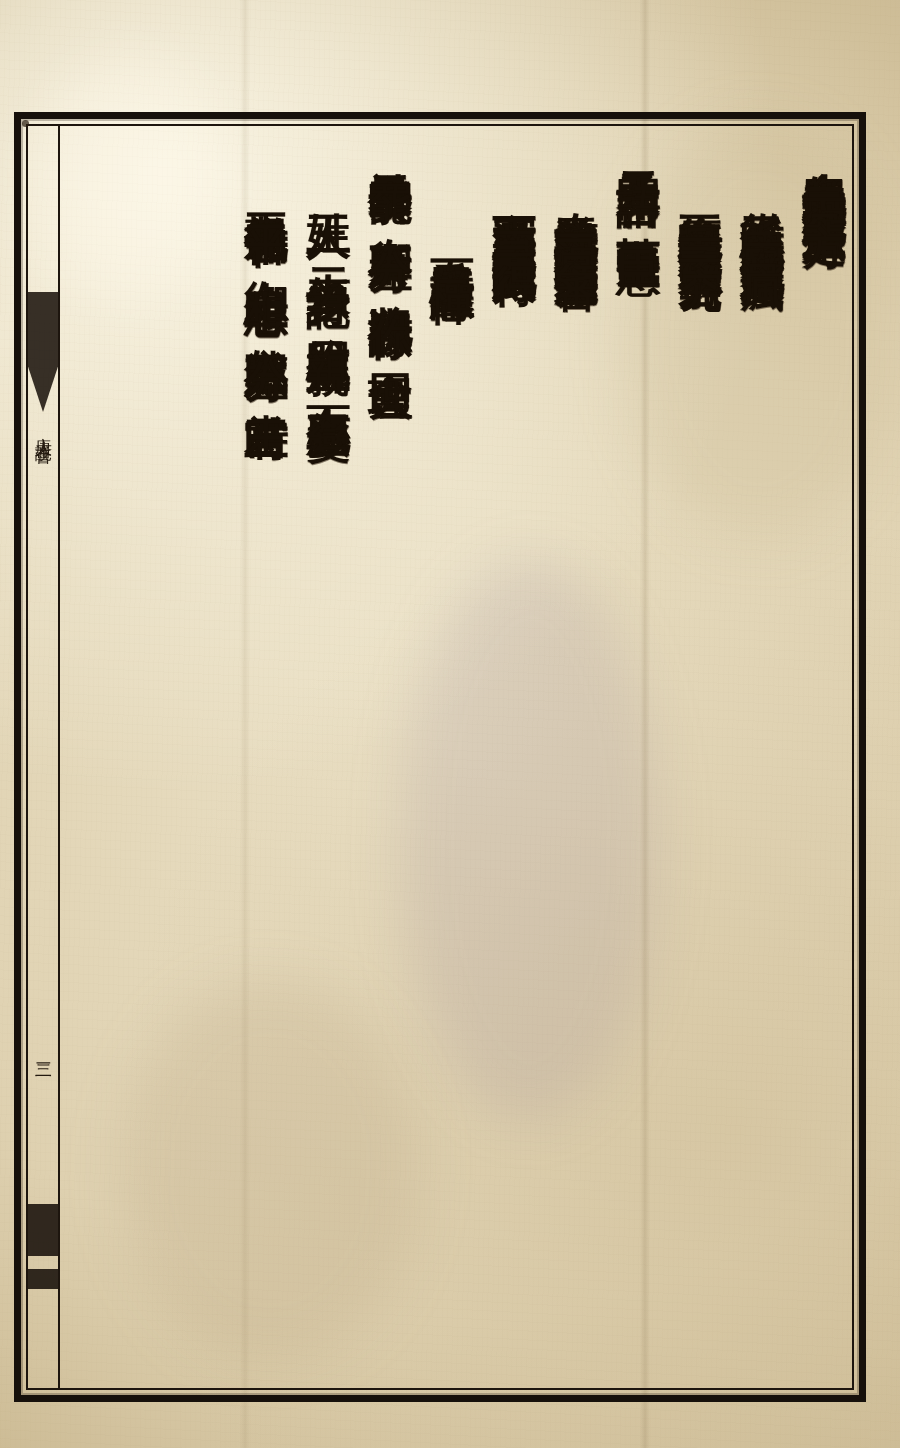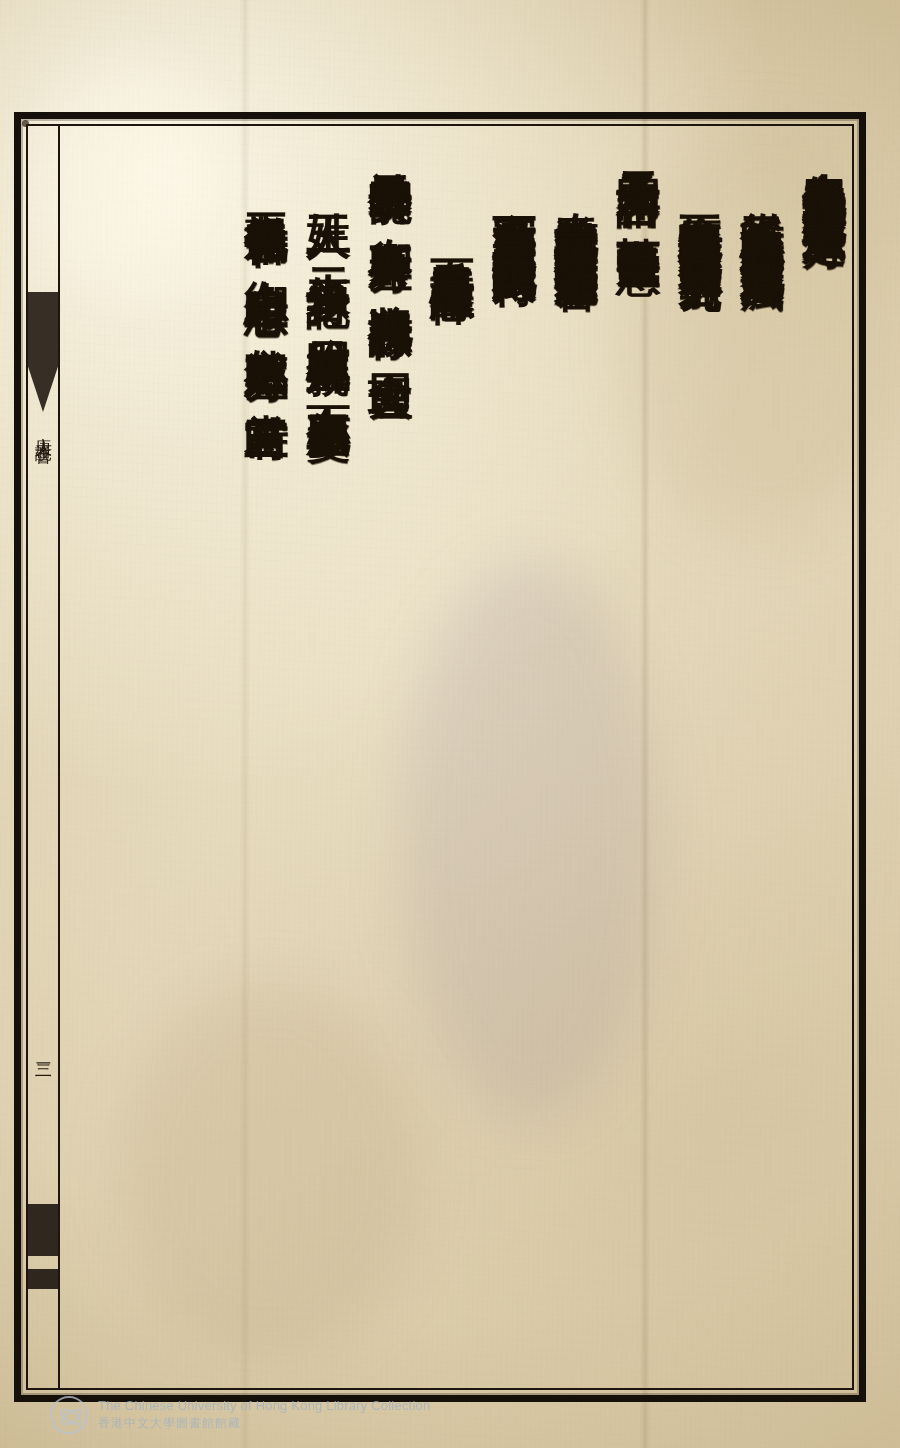--- a/index.html
+++ b/index.html
@@ -219,21 +219,14 @@
     <div class="col indent">魔不知進退斷不是凶人指使陛下傳旨處决了那人便了不必窮究</div>
     <div class="col">天子未及開言語 轉出西臺風憲臣</div>
     <div class="col indent">奏道此等謀逆之事豈有不下法司審訊之理卽便果是瘋魔亦須審</div>
     <div class="col indent">實方可正法若竟朦朧不究或其中果有異說則亂臣賊子人人可得</div>
     <div class="col indent2">而爲將來好謀送出誰有忌憚</div>
     <div class="col">神宗天子听奏罷 左卿所奏不差分 將來該犯卽付你 會同大理</div>
     <div class="col indent">姓王人 二人領旨平身訖 維明目視鄭皇親 面上顏色多更變</div>
     <div class="col indent">再觀從哲氣和平 御史暗上心中想 定然鄭賊不差分 當時君王</div>
   </div>
 
-  <div class="watermark">
-    <div class="wm-logo"></div>
-    <div class="wm-lines">
-      <div class="wm-en">The Chinese University of Hong Kong Library Collection</div>
-      <div class="wm-zh">香港中文大學圖書館館藏</div>
-    </div>
-  </div>
 
 </div>
 
 </body></html>

